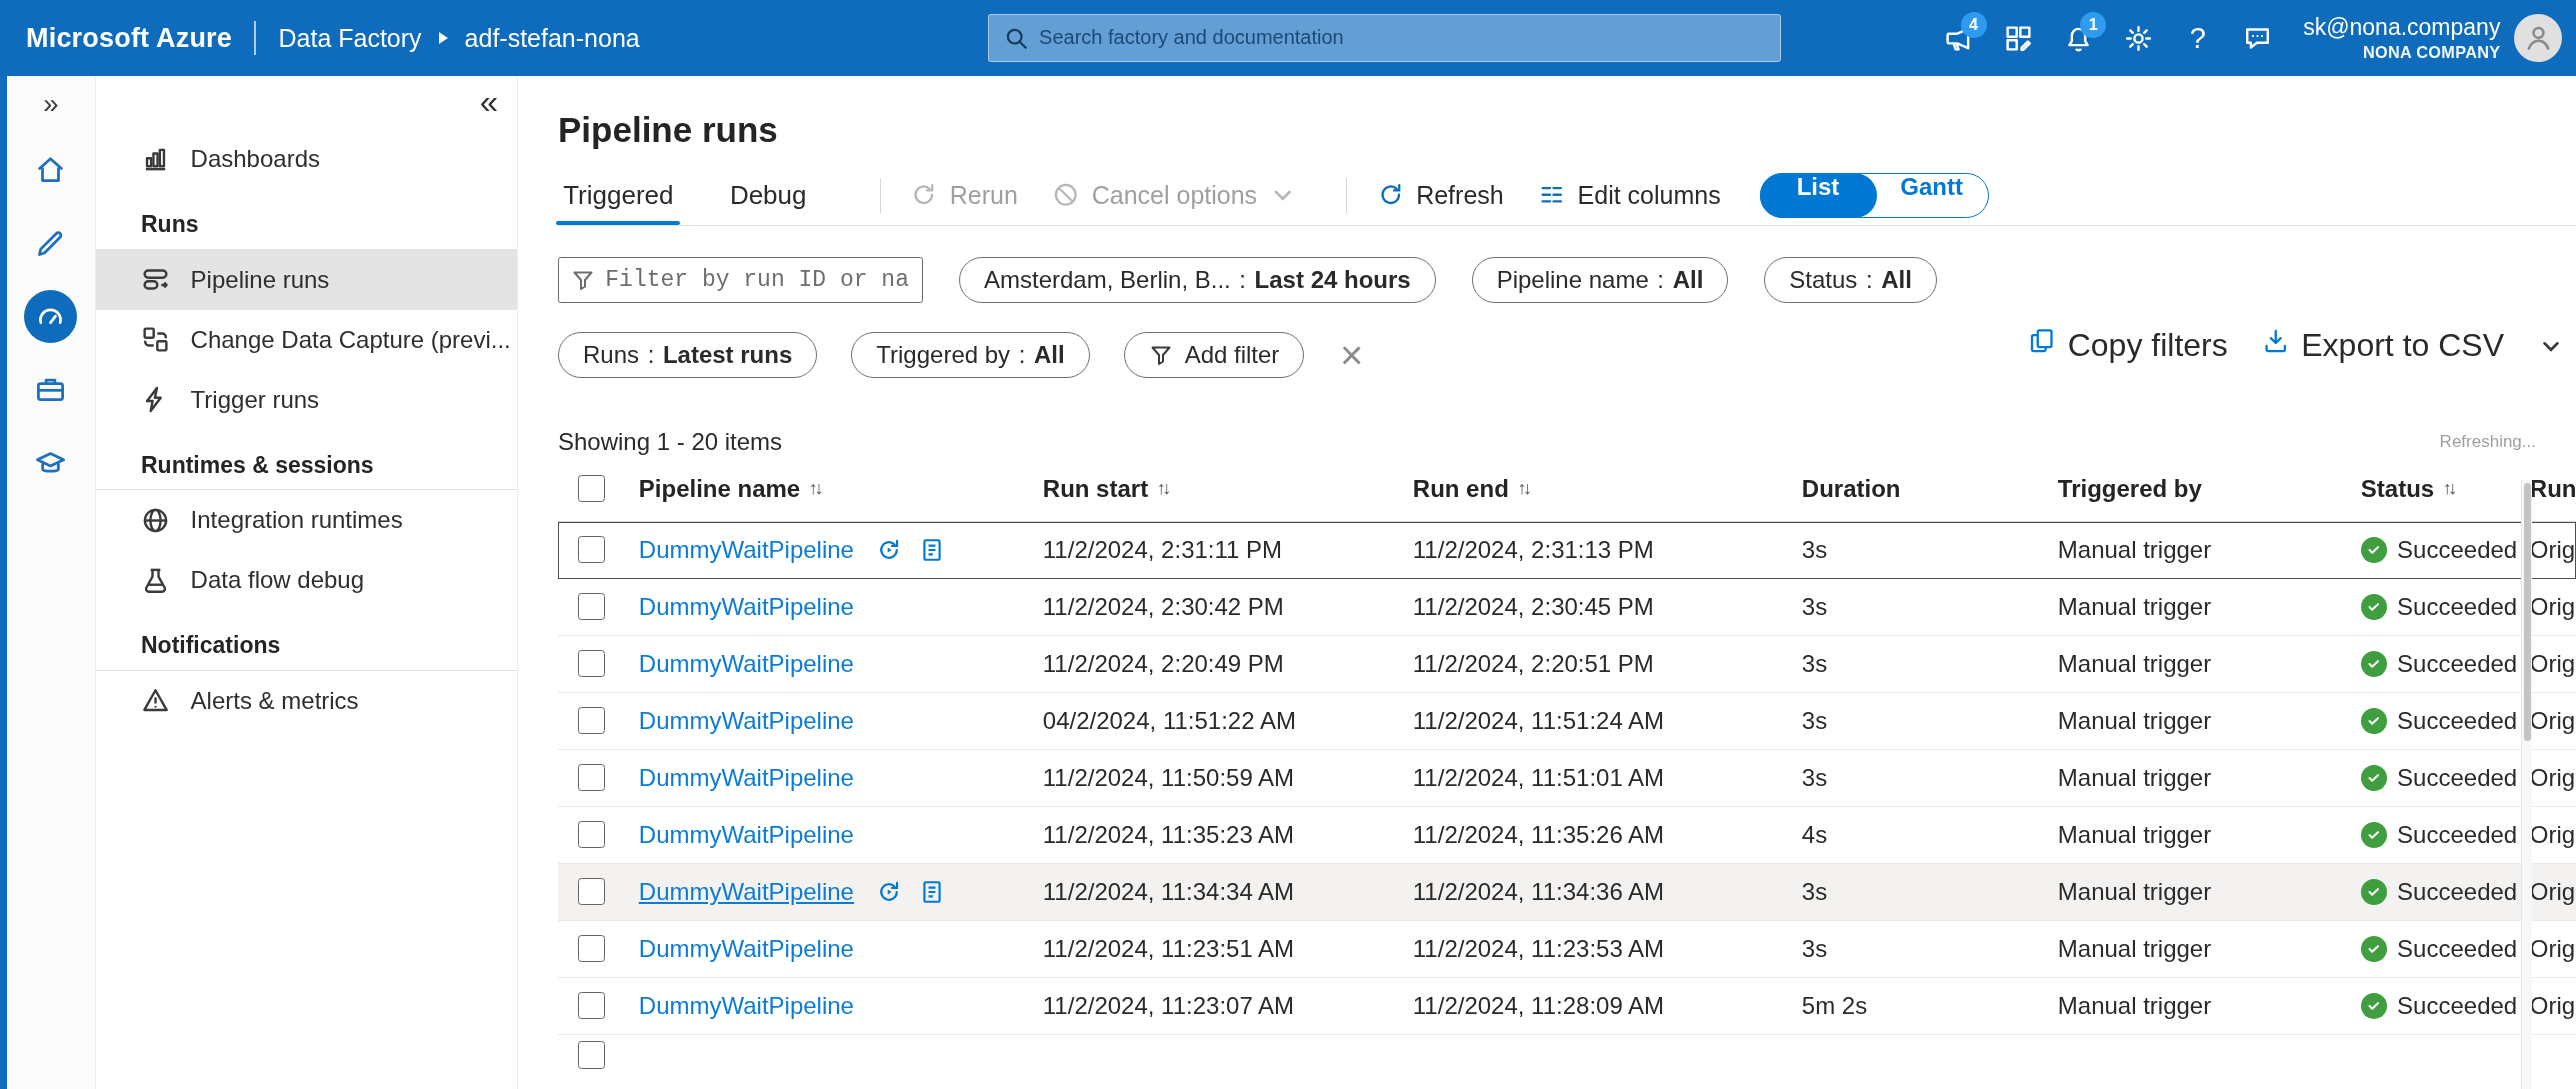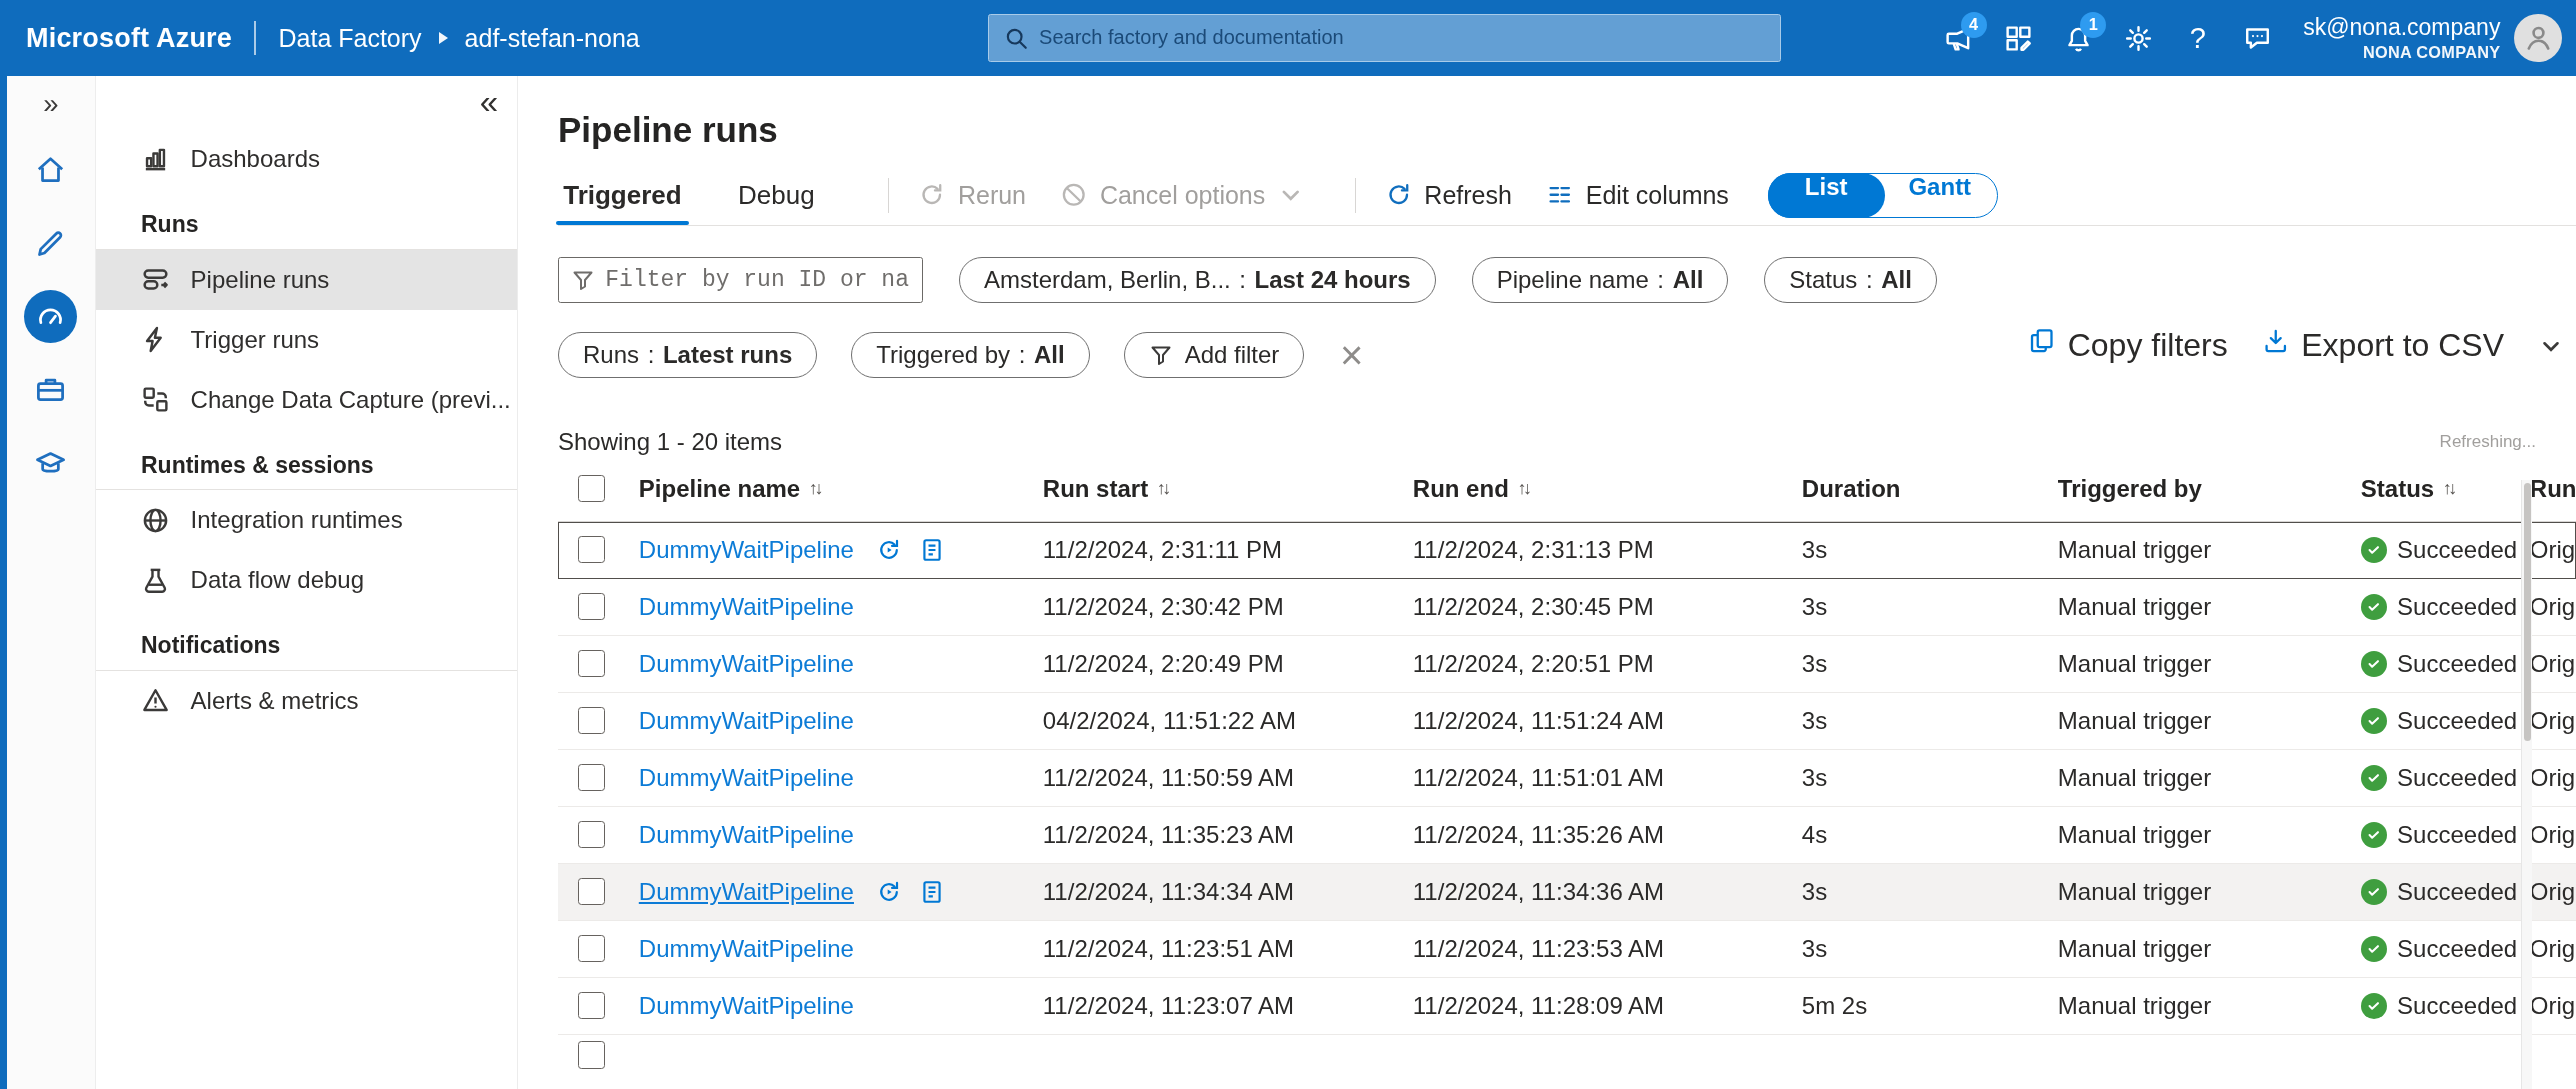--- a/index.html
+++ b/index.html
@@ -51,21 +51,21 @@
   .side-item svg{width:29px;height:29px;flex:none;color:#3b3a39;}
   .side-item.selected{background:var(--sel);}
   .side-section{margin-top:15.5px;height:45px;padding-left:45px;display:flex;align-items:end;padding-bottom:10.3px;font-weight:700;font-size:23px;color:#252423;border-bottom:0.9px solid #e4e2e0;}
 
   
   .main{position:absolute;left:518px;top:76px;right:0;bottom:0;background:#fff;overflow:hidden;}
   .page-title{margin:34px 0 0 40px;font-size:35px;font-weight:700;color:var(--ink2);}
 
   .cmdrow{margin:15.5px 0 0 40px;height:60px;display:flex;align-items:stretch;border-bottom:0.9px solid var(--line);}
   .tab{display:flex;align-items:center;padding:0 5.2px;margin-right:46px;font-size:26px;color:var(--ink);position:relative;cursor:pointer;}
-  .tab.active{font-weight:700;}
+  .tab.active{font-weight:400;}
   .tab.active::after{content:"";position:absolute;left:-1.7px;right:-1.7px;bottom:-0.9px;height:4.3px;background:var(--accent);border-radius:2.6px;}
   .vsep{width:0.9px;background:#d8d6d4;margin:12px 22.4px;}
   .cmd{display:flex;align-items:center;gap:12px;border:none;background:none;font-size:25px;color:var(--ink);padding:0 6.9px;margin-right:20.6px;cursor:pointer;}
   .cmd svg{width:27.5px;height:27.5px;color:#106ebe;}
   .cmd.disabled{color:var(--disabled);}
   .cmd.disabled svg{color:#b9b7b5;}
   .chev-sm{width:20.6px;height:20.6px;color:#a19f9d;}
   .seg{display:flex;align-items:center;border:1.7px solid var(--accent);border-radius:23px;height:45px;margin-left:12px;align-self:center;background:#fff;}
   .seg-btn{min-width:117px;height:45px;display:flex;align-items:flex-start;justify-content:center;font-weight:700;font-size:24px;cursor:pointer;padding:0 10.3px;border:none;background:none;margin:-1.7px;}
   .seg-btn.on{background:var(--accent);color:#fff;border-radius:22.4px;}
@@ -246,32 +246,32 @@
     <div class="side-item selected">
       <svg viewBox="0 0 24 24" fill="none" stroke="currentColor" stroke-width="2" stroke-linejoin="round">
           <rect x="3" y="4.5" width="18" height="6" rx="3"></rect>
           <rect x="3" y="13.5" width="10.5" height="6" rx="3"></rect>
           <path d="M16.8 16.5h4.4M19.2 14.5l2 2-2 2"></path>
         </svg>
       <span>Pipeline runs</span>
     </div>
     <div class="side-item">
       <svg viewBox="0 0 24 24" fill="none" stroke="currentColor" stroke-width="2" stroke-linejoin="round">
-          <path d="M13.2 2.5L5 13.2h4.6L8 21.5l8.3-11h-4.8z"></path>
-        </svg>
-      <span>Trigger runs</span>
-    </div>
-    <div class="side-item">
-      <svg viewBox="0 0 24 24" fill="none" stroke="currentColor" stroke-width="2" stroke-linejoin="round">
           <rect x="3" y="3" width="7.5" height="7.5" rx="1"></rect>
           <rect x="13.5" y="13.5" width="7.5" height="7.5" rx="1"></rect>
           <path d="M13.5 7h4a3 3 0 0 1 3 3v1"></path>
           <path d="M10.5 17h-4a3 3 0 0 1-3-3v-1"></path>
         </svg>
       <span>Change Data Capture (previ...</span>
+    </div>
+    <div class="side-item">
+      <svg viewBox="0 0 24 24" fill="none" stroke="currentColor" stroke-width="2" stroke-linejoin="round">
+          <path d="M13.2 2.5L5 13.2h4.6L8 21.5l8.3-11h-4.8z"></path>
+        </svg>
+      <span>Trigger runs</span>
     </div>
 
     <div class="side-section">Runtimes &amp; sessions</div>
 
     <div class="side-item">
       <svg viewBox="0 0 24 24" fill="none" stroke="currentColor" stroke-width="2">
           <circle cx="12" cy="12" r="8.8"></circle>
           <ellipse cx="12" cy="12" rx="4.2" ry="8.8"></ellipse>
           <path d="M3.2 12h17.6"></path>
         </svg>

